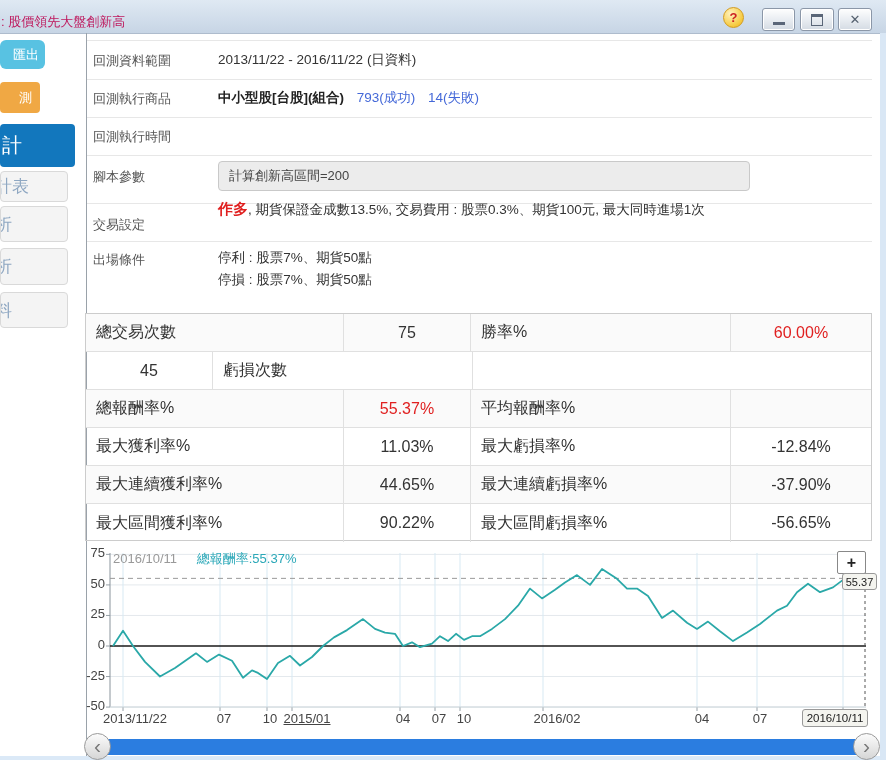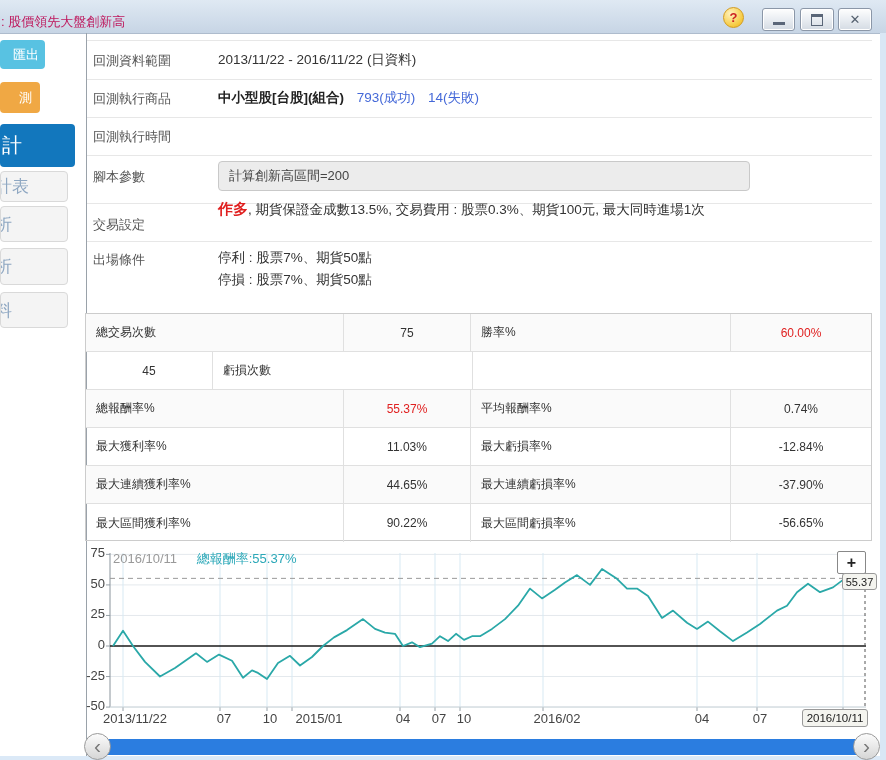--- a/index.html
+++ b/index.html
@@ -25,21 +25,21 @@
   .g-max{width:10px;height:8px;border:1px solid #5a6678;border-top:3px solid #5a6678;}
   .g-close{color:#55616f;font-size:13px;font-weight:bold;line-height:1;}
 
   
   .strip-right{left:880px;top:33px;width:6px;height:727px;background:#d9e7f5;}
   .strip-bottom{left:0;top:756px;width:880px;height:4px;background:#dbe9f7;}
 
   
   .sbtn{left:0;color:#fff;display:flex;align-items:center;cursor:pointer;
     border-radius:4px;font-size:13px;white-space:nowrap;overflow:hidden;}
-  .sb-export{top:40px;width:45px;height:29px;background:var(--accent_cyan);justify-content:flex-end;padding-right:6px;box-sizing:border-box;}
+  .sb-export{top:40px;width:45px;height:29px;background:var(--accent_cyan);justify-content:flex-end;padding-right:6px;box-sizing:border-box;border-radius:6px;}
   .sb-backtest{top:82px;width:40px;height:31px;background:var(--accent_orange);justify-content:flex-end;padding-right:8px;box-sizing:border-box;}
   .sb-active{top:124px;width:73px;height:43px;background:var(--accent_blue);font-size:20px;padding-left:2px;}
   .sb-plain{background:#f4f4f4;border:1px solid #d9d9d9;color:#8ea7c2;font-size:17px;box-sizing:border-box;}
   .sb-plain span{margin-left:-6px;}
   .sb-stattable{top:171px;width:68px;height:31px;}
   .sb-an1{top:206px;width:68px;height:36px;}
   .sb-an2{top:248px;width:68px;height:37px;}
   .sb-data{top:292px;width:68px;height:36px;}
   .vdivider{left:86px;top:33px;width:1px;height:723px;background:#9aa2aa;}
 
@@ -52,21 +52,21 @@
   .script-input{left:218px;top:161px;width:532px;height:30px;box-sizing:border-box;
     background:#ececec;border:1px solid #c9c9c9;border-radius:4px;padding:0 10px;
     font-size:13px;color:#444;font-family:inherit;}
   .dir-red{color:var(--red);font-weight:bold;font-size:15px;}
 
   
   .stats{left:85px;top:313px;width:787px;height:228px;border:1px solid #ccc;box-sizing:border-box;}
   .trow{display:flex;height:38px;border-bottom:1px solid #e0e0e0;box-sizing:border-box;}
   .trow:nth-child(odd){background:#fafafa;}
   .trow:last-child{border-bottom:none;}
-  .tc{display:flex;align-items:center;font-size:12px;color:#333;box-sizing:border-box;}
+  .tc{display:flex;align-items:center;font-size:16px;color:#333;box-sizing:border-box;}
   .tc-l{padding-left:10px;border-right:1px solid #e0e0e0;}
   .tc0{width:258px;}.tc1{width:127px;justify-content:center;border-right:1px solid #e0e0e0;}
   .tc2{width:260px;}.tc3{flex:1;justify-content:center;}
   .red{color:var(--red);}
 
   
   #chart-svg{left:0;top:0;width:886px;height:760px;pointer-events:none;}
   .chart-hit{left:110px;top:548px;width:756px;height:160px;cursor:crosshair;}
   .chart-head{left:113px;top:550px;font-size:13px;white-space:nowrap;}
   .ch-date{color:#999;}
@@ -174,21 +174,20 @@
       <div class="tc tc3 red">60.00%</div>
     </div>
     <div class="trow">
       <div class="tc tc1">45</div>
       <div class="tc tc-l tc2">虧損次數</div>
     </div>
     <div class="trow">
       <div class="tc tc-l tc0">總報酬率%</div>
       <div class="tc tc1 red">55.37%</div>
       <div class="tc tc-l tc2">平均報酬率%</div>
-      <div class="tc tc3">0.74%</div>
     </div>
     <div class="trow">
       <div class="tc tc-l tc0">最大獲利率%</div>
       <div class="tc tc1">11.03%</div>
       <div class="tc tc-l tc2">最大虧損率%</div>
       <div class="tc tc3">-12.84%</div>
     </div>
     <div class="trow">
       <div class="tc tc-l tc0">最大連續獲利率%</div>
       <div class="tc tc1">44.65%</div>
@@ -252,21 +251,21 @@
   <div id="chart-overlays">
       <div class="y-tick" style="top: 545.38px;">75</div>
       <div class="y-tick" style="top: 575.92px;">50</div>
       <div class="y-tick" style="top: 606.46px;">25</div>
       <div class="y-tick" style="top: 637px;">0</div>
       <div class="y-tick" style="top: 667.54px;">-25</div>
       <div class="y-tick" style="top: 698.08px;">-50</div>
       <div class="x-tick" style="left: 90px;">2013/11/22</div>
       <div class="x-tick" style="left: 179px;">07</div>
       <div class="x-tick" style="left: 225px;">10</div>
-      <div class="x-tick" style="left: 274px;">2015/01</div>
+      <div class="x-tick" style="left: 262px; text-decoration: underline;">2015/01</div>
       <div class="x-tick" style="left: 358px;">04</div>
       <div class="x-tick" style="left: 394px;">07</div>
       <div class="x-tick" style="left: 419px;">10</div>
       <div class="x-tick" style="left: 512px;">2016/02</div>
       <div class="x-tick" style="left: 657px;">04</div>
       <div class="x-tick" style="left: 715px;">07</div>
     </div>
   <div class="abs plus-btn">+</div>
   <div class="abs mini-box end-label">55.37</div>
   <div class="abs mini-box cross-date">2016/10/11</div>

